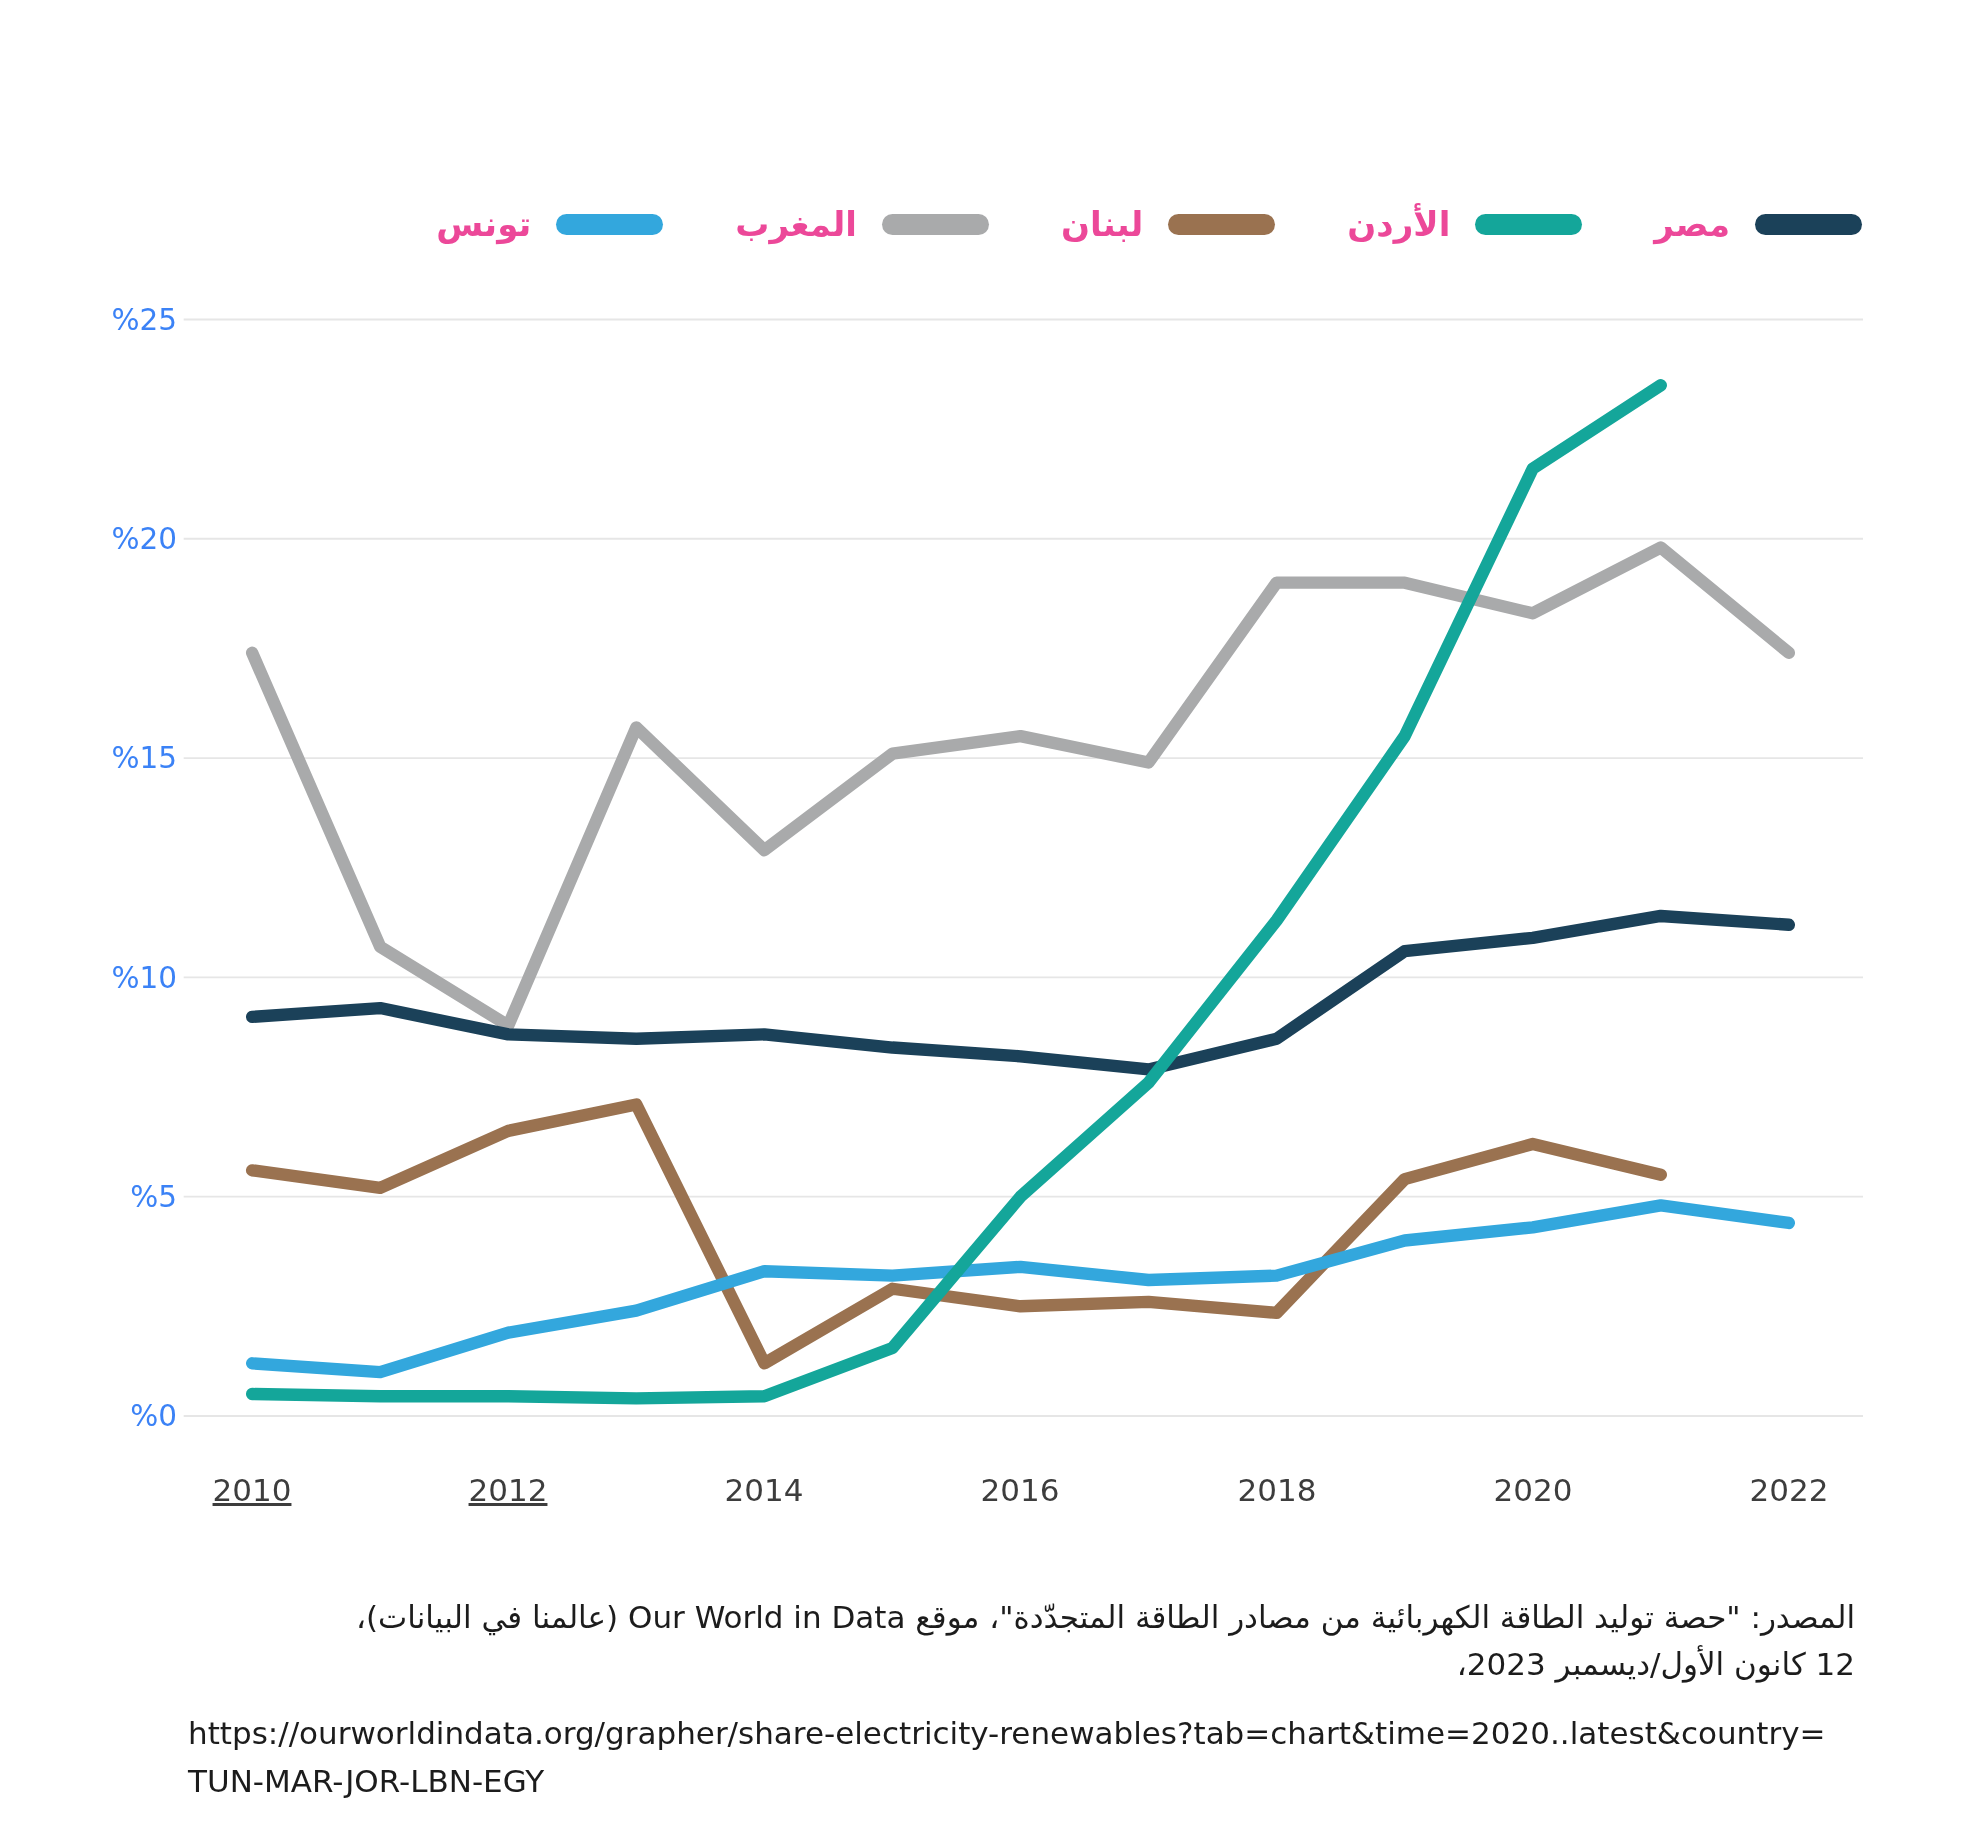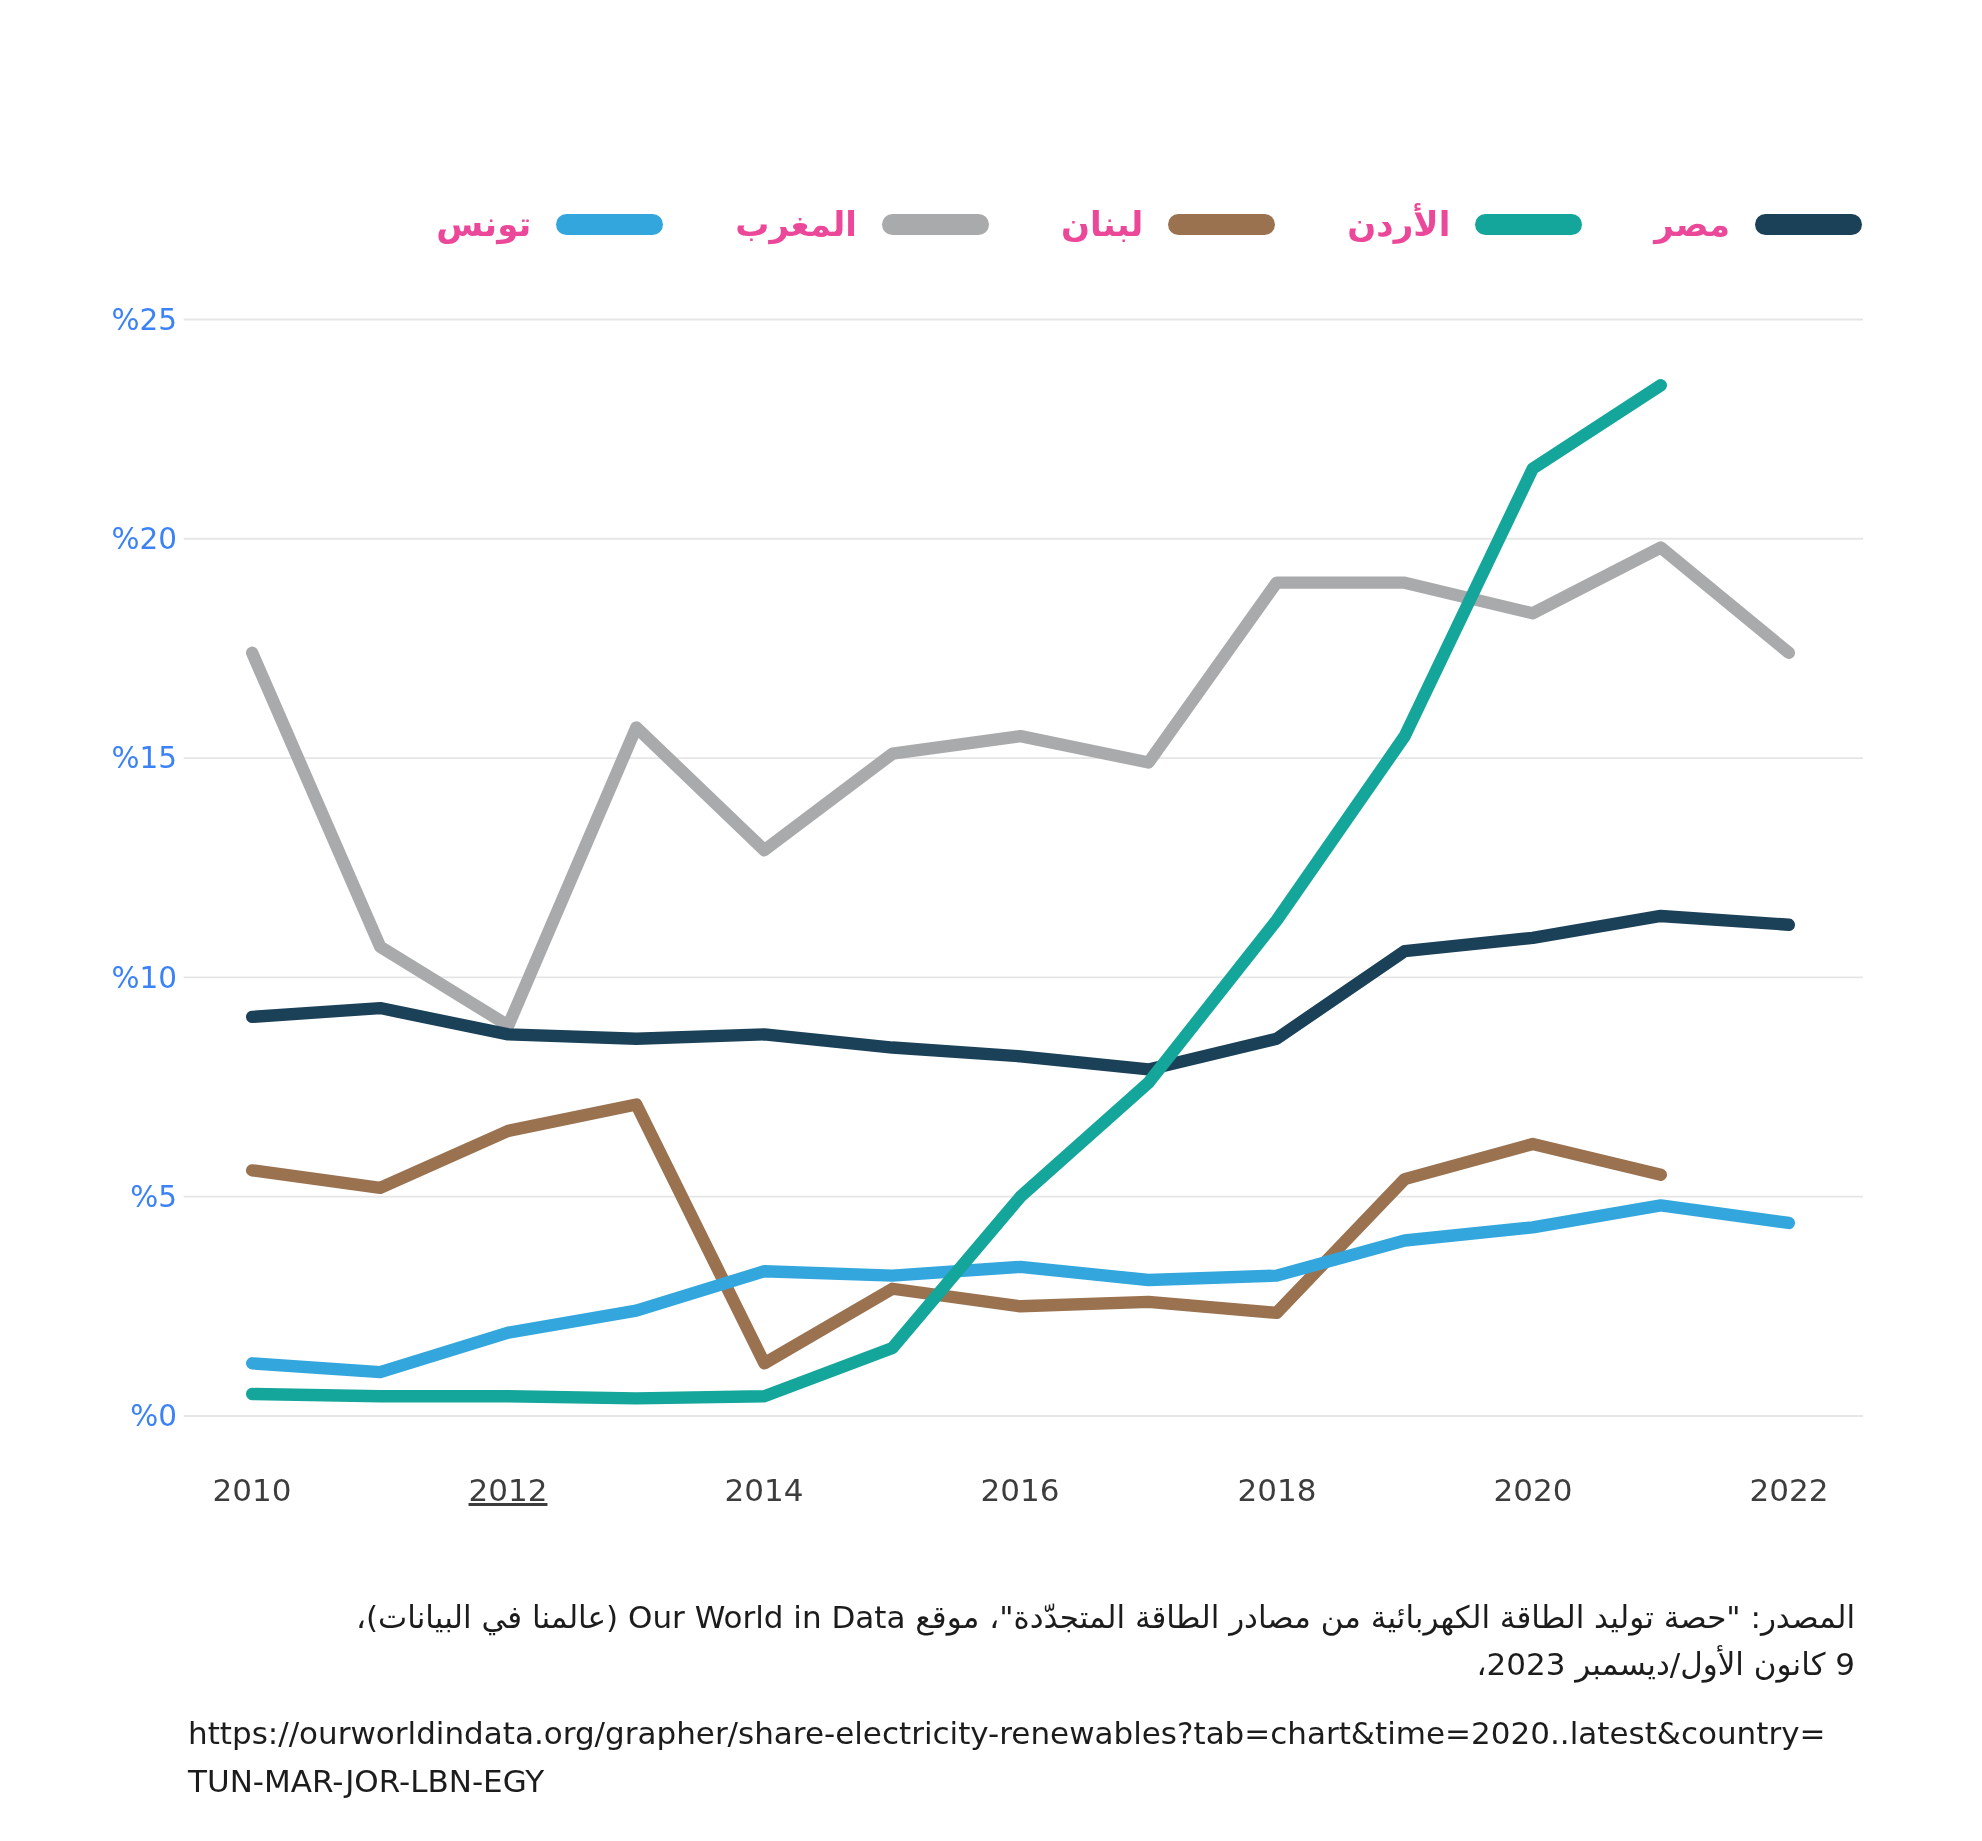--- a/index.html
+++ b/index.html
@@ -107,32 +107,32 @@
 
   <div id="yaxis">
       <div class="ytick" style="right: 1805px; top: 1395px;">%0</div>
       <div class="ytick" style="right: 1805px; top: 1176px;">%5</div>
       <div class="ytick" style="right: 1805px; top: 957px;">%10</div>
       <div class="ytick" style="right: 1805px; top: 737px;">%15</div>
       <div class="ytick" style="right: 1805px; top: 518px;">%20</div>
       <div class="ytick" style="right: 1805px; top: 299px;">%25</div>
     </div>
   <div id="xaxis">
-      <div class="xtick" style="left: 176px;">2010</div>
+      <div class="xtick" style="left: 176px; text-decoration: underline;">2010</div>
       <div class="xtick" style="left: 432px; text-decoration: underline;">2012</div>
       <div class="xtick" style="left: 688px;">2014</div>
       <div class="xtick" style="left: 944px;">2016</div>
       <div class="xtick" style="left: 1201px;">2018</div>
       <div class="xtick" style="left: 1457px;">2020</div>
       <div class="xtick" style="left: 1713px;">2022</div>
     </div>
 
   <div class="source">
     <div>المصدر: "حصة توليد الطاقة الكهربائية من مصادر الطاقة المتجدّدة"، موقع Our World in Data (عالمنا في البيانات)،</div>
-    <div>9 كانون الأول/ديسمبر 2023،</div>
+    <div>12 كانون الأول/ديسمبر 2023،</div>
   </div>
 
   <div class="url-block">
     <div>https://ourworldindata.org/grapher/share-electricity-renewables?tab=chart&amp;time=2020..latest&amp;country=</div>
     <div>TUN-MAR-JOR-LBN-EGY</div>
   </div>
 
 </div>
 
 

